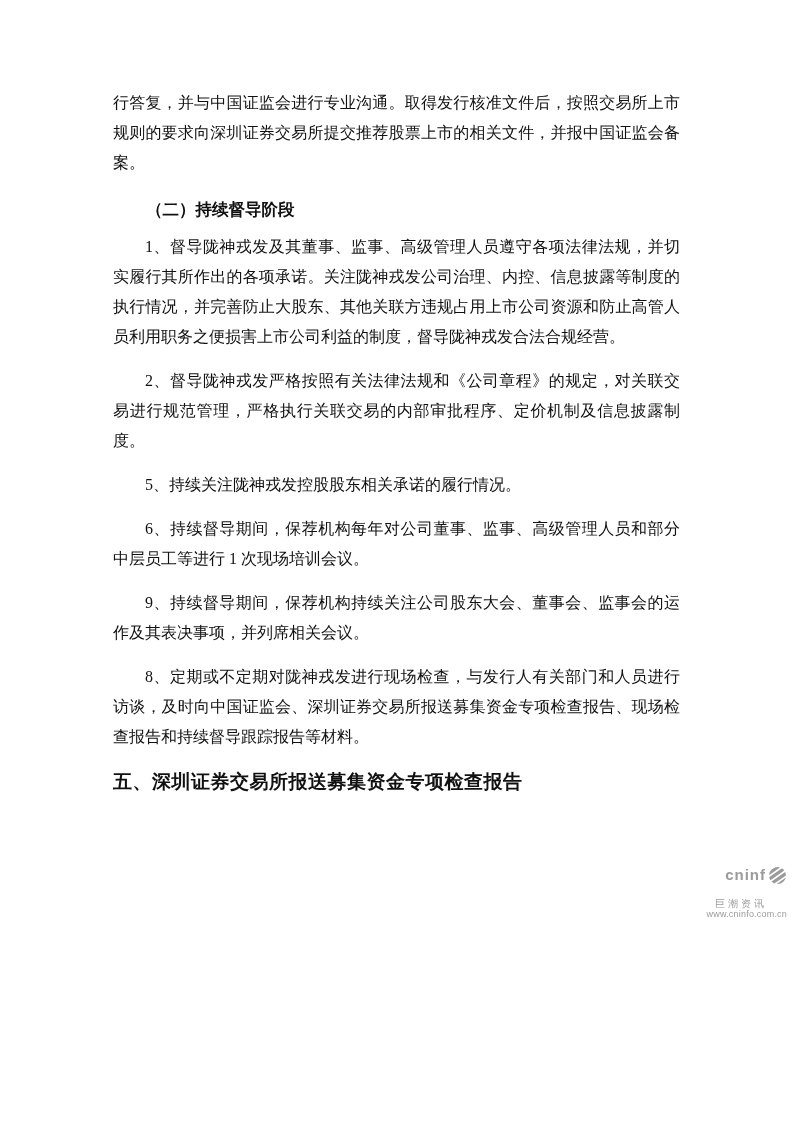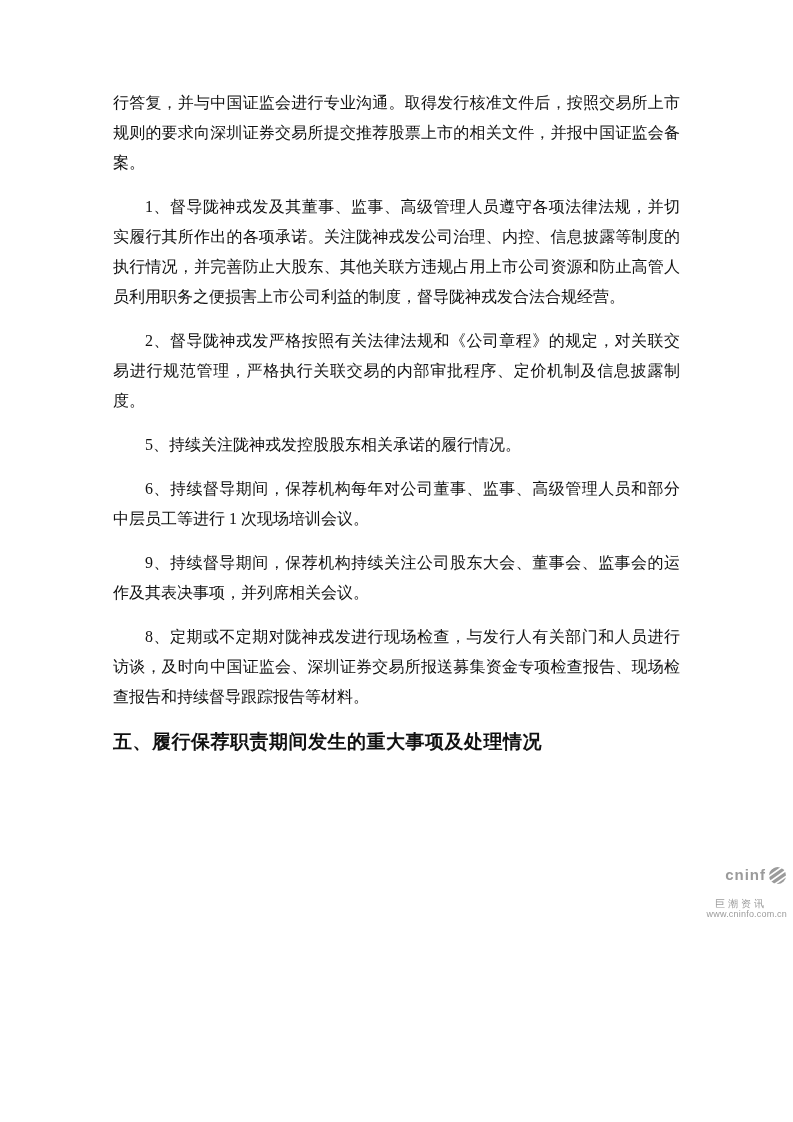--- a/index.html
+++ b/index.html
@@ -86,29 +86,30 @@
   }
 </style>
 </head>
 <body>
 
 <div class="page">
   <div class="content">
 
     <p class="body-para no-indent">行答复，并与中国证监会进行专业沟通。取得发行核准文件后，按照交易所上市规则的要求向深圳证券交易所提交推荐股票上市的相关文件，并报中国证监会备案。</p>
 
+    <h3 class="sub-heading">（二）持续督导阶段</h3>
 
     <p class="body-para">1、督导陇神戎发及其董事、监事、高级管理人员遵守各项法律法规，并切实履行其所作出的各项承诺。关注陇神戎发公司治理、内控、信息披露等制度的执行情况，并完善防止大股东、其他关联方违规占用上市公司资源和防止高管人员利用职务之便损害上市公司利益的制度，督导陇神戎发合法合规经营。</p>
     <p class="body-para">2、督导陇神戎发严格按照有关法律法规和《公司章程》的规定，对关联交易进行规范管理，严格执行关联交易的内部审批程序、定价机制及信息披露制度。</p>
     <p class="body-para">5、持续关注陇神戎发控股股东相关承诺的履行情况。</p>
     <p class="body-para">6、持续督导期间，保荐机构每年对公司董事、监事、高级管理人员和部分中层员工等进行 1 次现场培训会议。</p>
     <p class="body-para">9、持续督导期间，保荐机构持续关注公司股东大会、董事会、监事会的运作及其表决事项，并列席相关会议。</p>
     <p class="body-para">8、定期或不定期对陇神戎发进行现场检查，与发行人有关部门和人员进行访谈，及时向中国证监会、深圳证券交易所报送募集资金专项检查报告、现场检查报告和持续督导跟踪报告等材料。</p>
 
-    <h2 class="main-heading">五、履行保荐职责期间发生的重大事项及处理情况</h2>
+    <h2 class="main-heading">五、深圳证券交易所报送募集资金专项检查报告</h2>
   </div>
 
   <div class="footer-logo">
     <div class="logo-row">
       <span class="logo-text">cninf</span>
       <span class="logo-icon">
         <svg width="19" height="19" viewBox="0 0 20 20">
           <defs>
             <clipPath id="swirl-clip">
                 <circle cx="10" cy="10" r="9"></circle>

